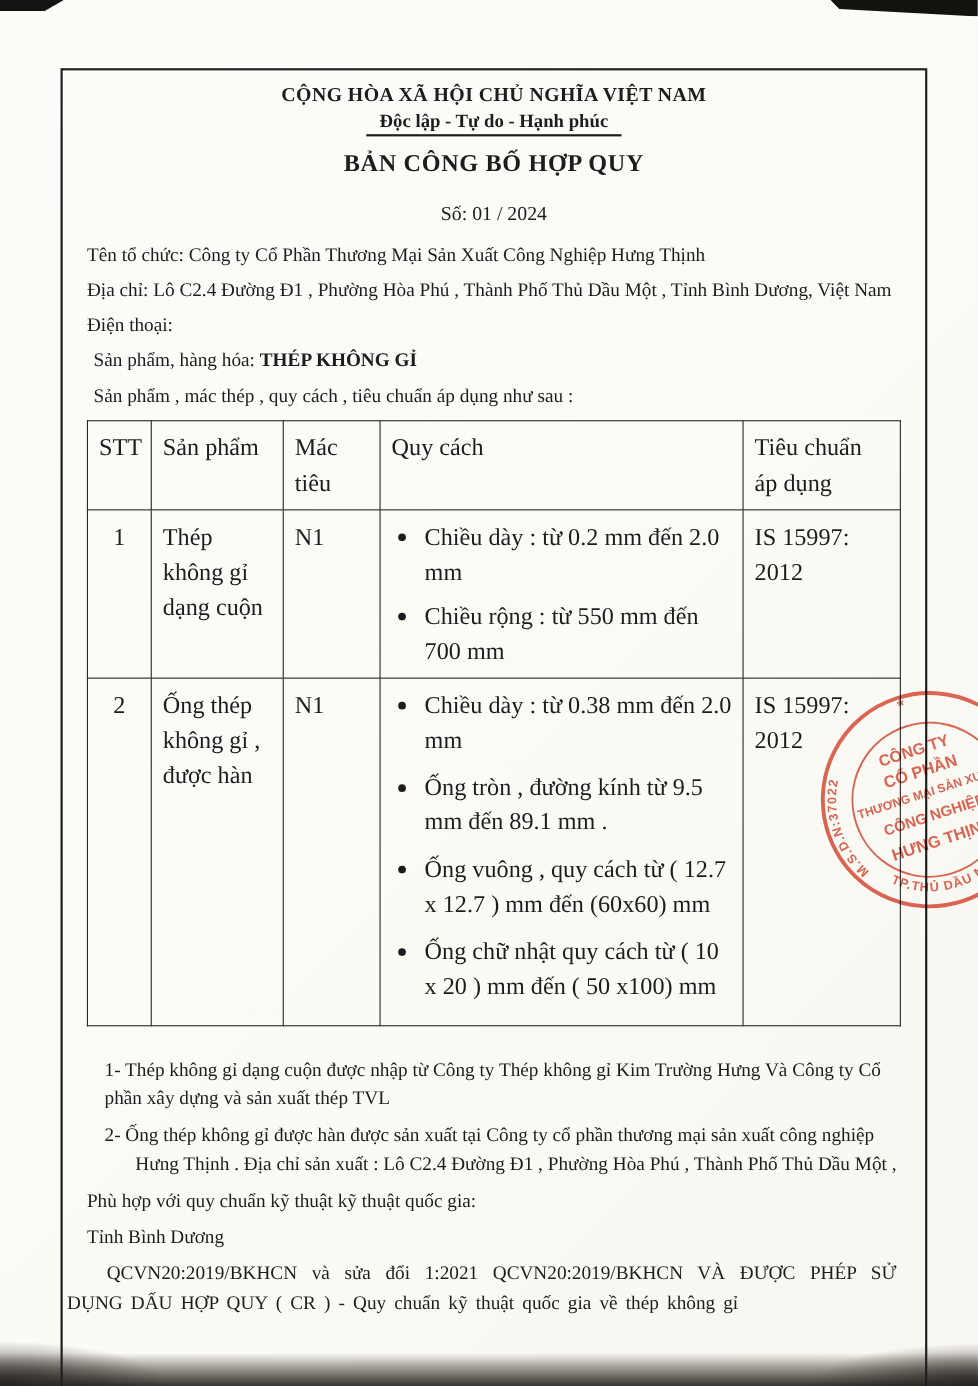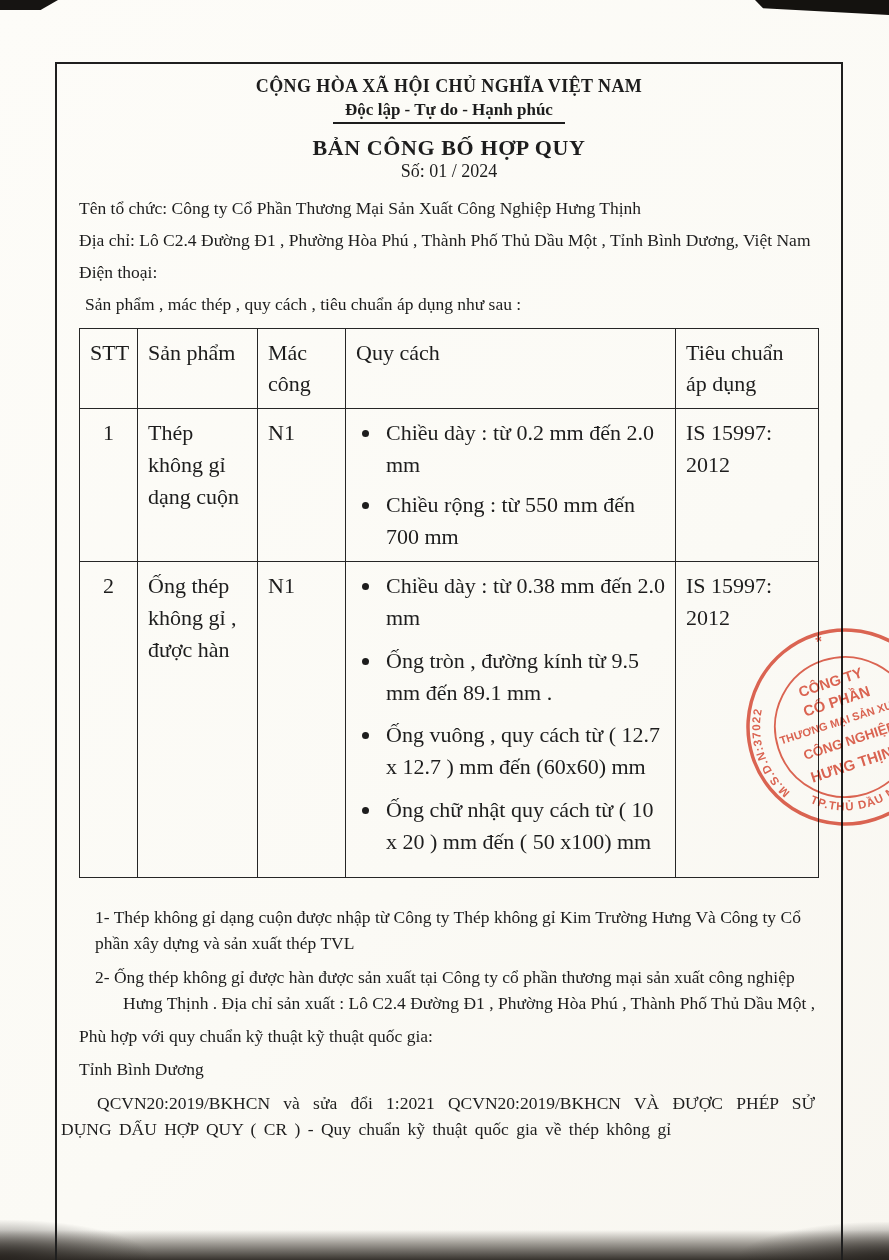--- a/index.html
+++ b/index.html
@@ -25,21 +25,21 @@
   .frame {
     position:absolute; left:55px; top:62px; width:788px; height:1242px;
     border:2px solid #1f1f1f; box-sizing:border-box;
     padding:12px 22px 0 22px; overflow:hidden;
   }
   .nat-header { text-align:center; font-weight:bold; font-size:18px; letter-spacing:.4px; }
   .motto { text-align:center; margin-top:3px; }
   .motto span { display:inline-block; font-weight:bold; font-size:17px;
                 border-bottom:2px solid #1d1d1d; padding:0 12px 2px; }
   .doc-title { text-align:center; font-weight:bold; font-size:22px; letter-spacing:.6px; margin:11px 0 0; }
-  .doc-number { text-align:center; font-size:18px; margin-top:0; }
+  .doc-number { text-align:center; font-size:18px; margin-top:23px; }
 
   .body-line { font-size:17.5px; line-height:1.48; margin:6px 0 0; }
   .org-line { margin-top:14px; }
   .sub-indent { margin-left:6px; }
 
   table.spec { width:100%; border-collapse:collapse; margin-top:10px; font-size:22px; table-layout:fixed; }
   table.spec th, table.spec td { border:1.8px solid #262626; padding:8px 10px; vertical-align:top;
     text-align:left; font-weight:normal; line-height:1.45; }
   .col-stt { text-align:center !important; }
   ul.quycach { margin:0; padding-left:26px; list-style:disc; }
@@ -76,35 +76,36 @@
     <div class="motto">
       <span>Độc lập - Tự do - Hạnh phúc</span>
     </div>
 
     <div class="doc-title">BẢN CÔNG BỐ HỢP QUY</div>
     <div class="doc-number">Số: 01 / 2024</div>
 
     <p class="body-line org-line">Tên tổ chức: Công ty Cổ Phần Thương Mại Sản Xuất Công Nghiệp Hưng Thịnh</p>
     <p class="body-line">Địa chỉ: Lô C2.4 Đường Đ1 , Phường Hòa Phú , Thành Phố Thủ Dầu Một , Tỉnh Bình Dương, Việt Nam</p>
     <p class="body-line">Điện thoại:</p>
+    <p class="body-line sub-indent"><span>Sản phẩm, hàng hóa: </span><b>THÉP KHÔNG GỈ</b></p>
     <p class="body-line sub-indent">Sản phẩm , mác thép , quy cách , tiêu chuẩn áp dụng như sau :</p>
 
     <table class="spec">
       <colgroup>
         <col style="width:58px">
           <col style="width:120px">
           <col style="width:88px">
           <col style="width:330px">
           <col>
       </colgroup>
       <thead>
         <tr>
           <th class="col-stt">STT</th>
           <th>Sản phẩm</th>
-          <th>Mác công</th>
+          <th>Mác tiêu</th>
           <th>Quy cách</th>
           <th>Tiêu chuẩn áp dụng</th>
         </tr>
       </thead>
       <tbody>
         <tr class="row-1">
           <td class="col-stt">1</td>
           <td>Thép không gỉ dạng cuộn</td>
           <td>N1</td>
           <td>

